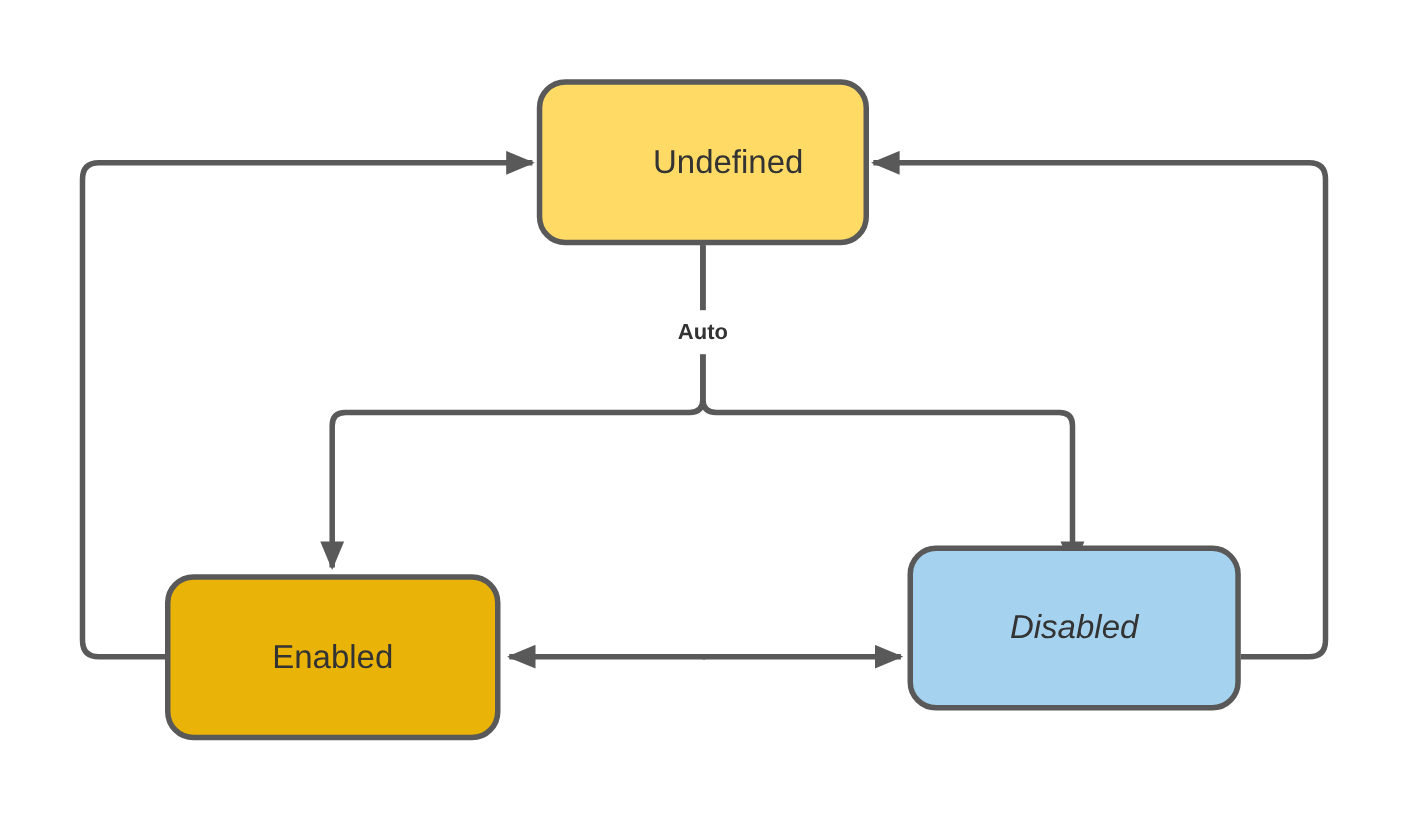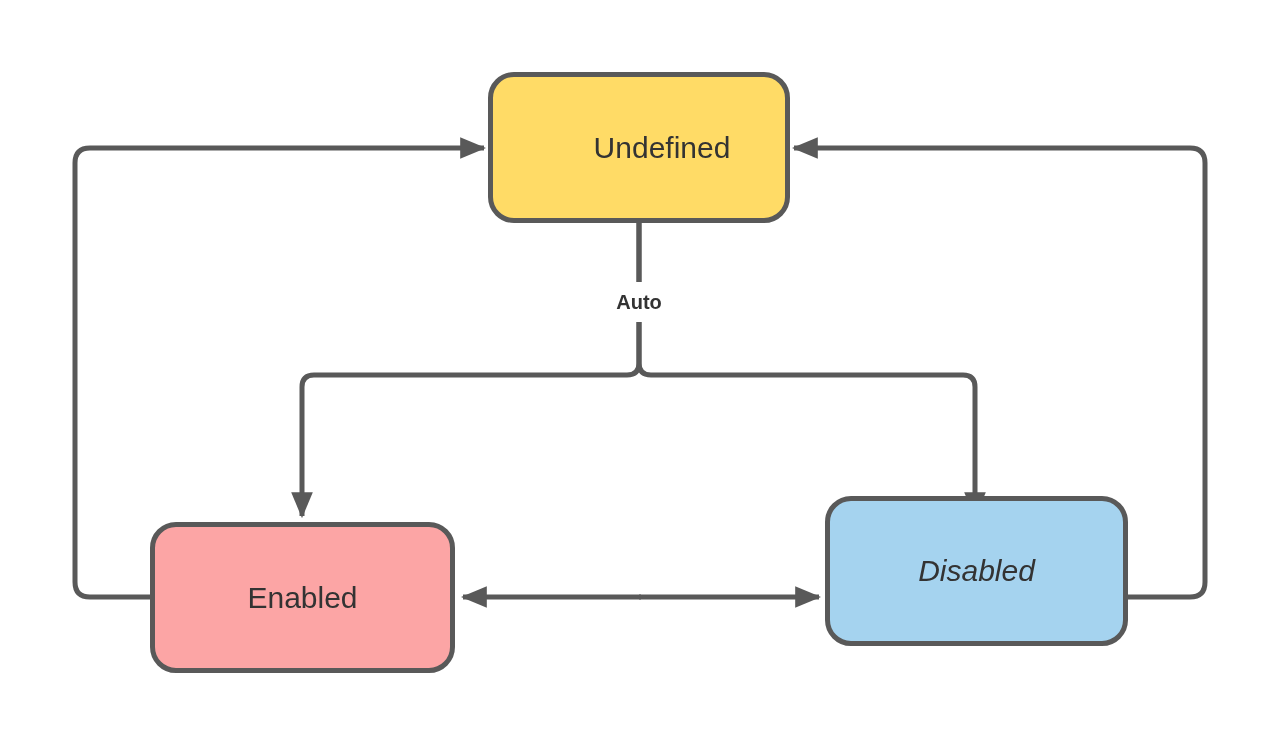--- a/index.html
+++ b/index.html
@@ -66,21 +66,21 @@
     <g>
       <path d="M 641 597 L 463 597" fill="none" stroke="#595959" stroke-width="5" marker-end="url(#arr)"></path>
       <path d="M 639 597 L 819 597" fill="none" stroke="#595959" stroke-width="5" marker-end="url(#arr)"></path>
     </g>
   </svg>
 
   <div class="node node-undefined" style="background: rgb(255, 219, 102);">
     <span>Undefined</span>
   </div>
 
-  <div class="node node-enabled" style="background: #fca5a5;">
+  <div class="node node-enabled" style="background: #eab308;">
     <span>Enabled</span>
   </div>
 
   <div class="node node-disabled" style="background: rgb(165, 211, 239);">
     <span>Disabled</span>
   </div>
 
   <div class="edge-label">Auto</div>
 
 </div>

